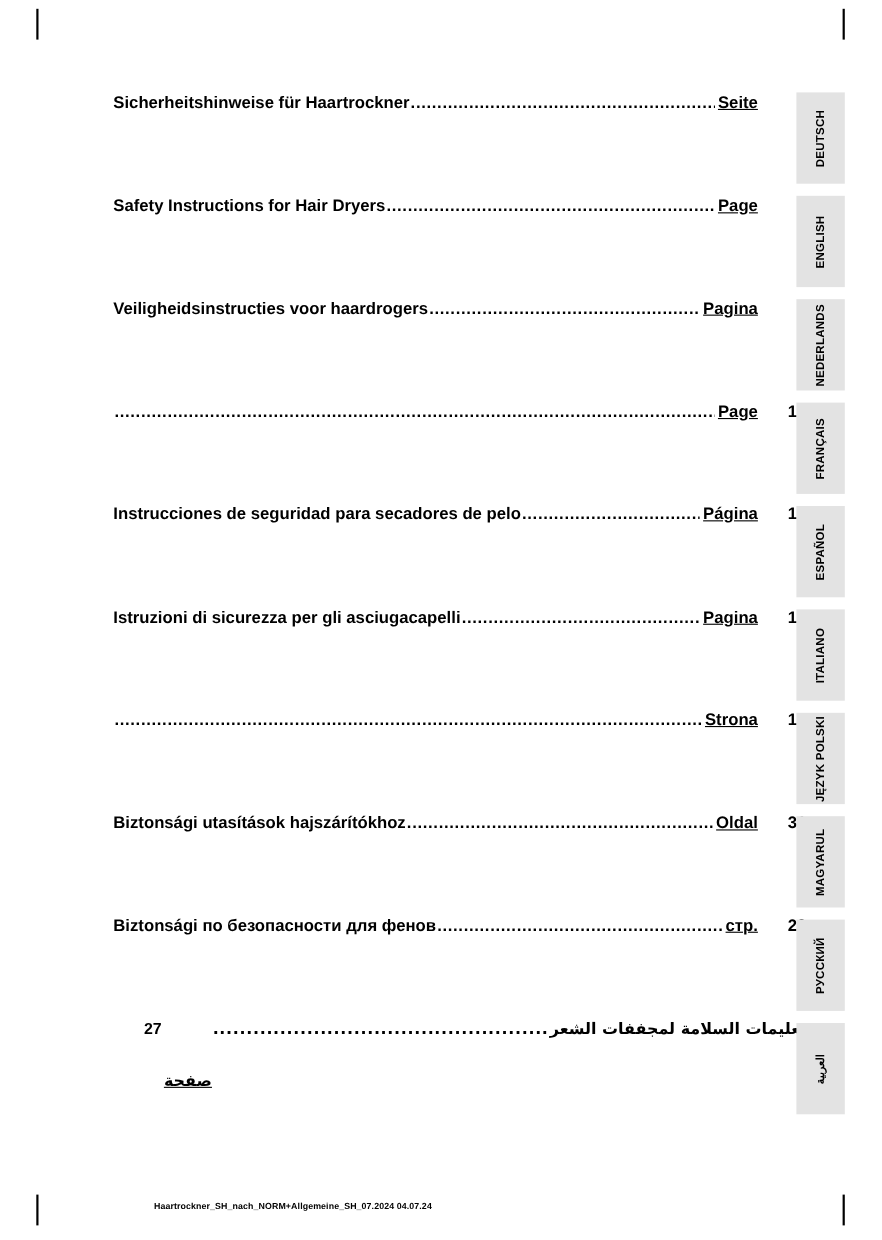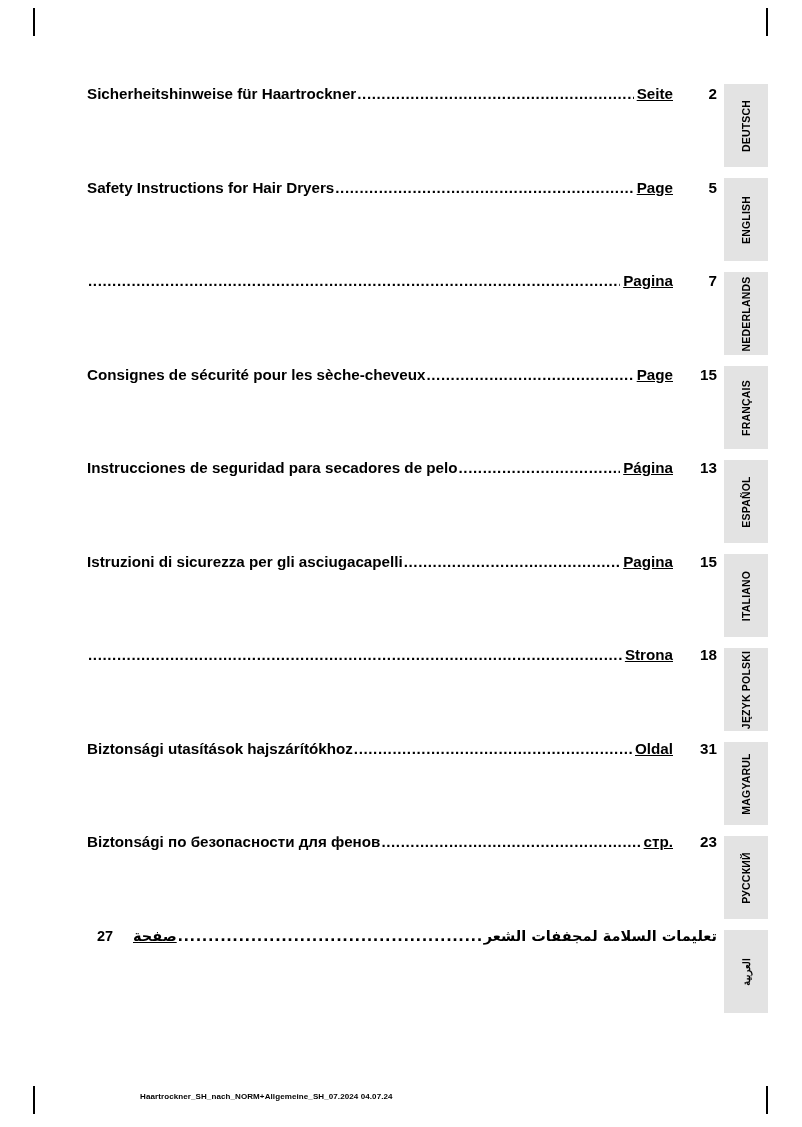--- a/index.html
+++ b/index.html
@@ -52,21 +52,21 @@
     color: #000000;
   }
   .lang-tab.arabic span {
     transform: translate(-50%, -50%) rotate(-90deg);
     font-size: 10px;
   }
 
   
   .toc {
     position: absolute;
-    left: 87px;
+    left: 103px;
     top: 84px;
     width: 630px;
   }
   .toc-row {
     height: 93.5px;
     display: flex;
     align-items: flex-start;
     font-size: 15.2px;
     font-weight: bold;
     line-height: 20px;
@@ -94,25 +94,26 @@
     padding-left: 10px;
   }
 
   
   .toc-row.rtl {
     direction: rtl;
     font-family: "DejaVu Sans", sans-serif;
     font-size: 14.5px;
   }
   .toc-row.rtl .toc-page {
-    text-align: left;
+    text-align: right;
     font-family: "Liberation Sans", sans-serif;
   }
   .toc-row.rtl .toc-word {
     font-family: "DejaVu Sans", sans-serif;
+    margin-top: 47px;
   }
 
   
   .footer {
     position: absolute;
     left: 140px;
     top: 1092px;
     font-size: 8px;
     font-weight: bold;
     color: #000000;
@@ -137,27 +138,27 @@
   </div>
 
   <div class="toc-row">
     <span class="toc-title">Safety Instructions for Hair Dryers</span>
     <span class="toc-dots">......................................................................................................................................</span>
     <span class="toc-word">Page</span>
     <span class="toc-page">5</span>
   </div>
 
   <div class="toc-row">
+    <span class="toc-title">Veiligheidsinstructies voor haardrogers</span>
     <span class="toc-dots">......................................................................................................................................</span>
     <span class="toc-word">Pagina</span>
     <span class="toc-page">7</span>
   </div>
 
   <div class="toc-row">
-    <span class="toc-title">Consignes de sécurité pour les sèche-cheveux</span>
     <span class="toc-dots">......................................................................................................................................</span>
     <span class="toc-word">Page</span>
     <span class="toc-page">15</span>
   </div>
 
   <div class="toc-row">
     <span class="toc-title">Instrucciones de seguridad para secadores de pelo</span>
     <span class="toc-dots">......................................................................................................................................</span>
     <span class="toc-word">Página</span>
     <span class="toc-page">13</span>

